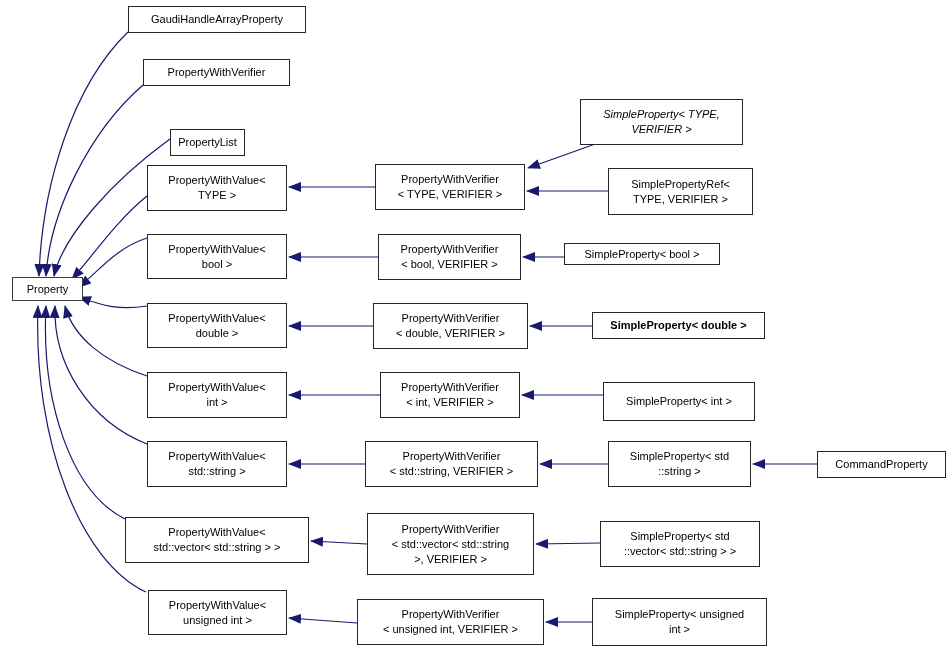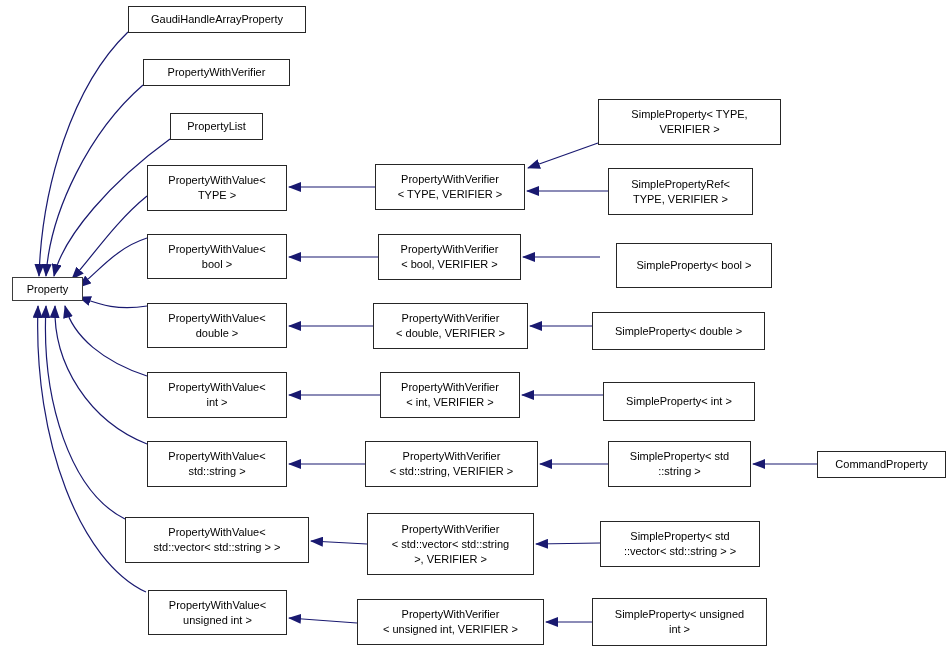--- a/index.html
+++ b/index.html
@@ -93,59 +93,59 @@
   <div id="nodes-layer">
       <div class="node current" style="left: 12px; top: 277px; width: 71px; height: 24px;">
         <span class="line">Property</span>
       </div>
       <div class="node" style="left: 128px; top: 6px; width: 178px; height: 27px;">
         <span class="line">GaudiHandleArrayProperty</span>
       </div>
       <div class="node" style="left: 143px; top: 59px; width: 147px; height: 27px;">
         <span class="line">PropertyWithVerifier</span>
       </div>
-      <div class="node" style="left: 170px; top: 113px; width: 93px; height: 27px;">
+      <div class="node" style="left: 170px; top: 129px; width: 75px; height: 27px;">
         <span class="line">PropertyList</span>
       </div>
       <div class="node" style="left: 147px; top: 165px; width: 140px; height: 46px;">
         <span class="line">PropertyWithValue&lt;</span>
         <span class="line">TYPE &gt;</span>
       </div>
       <div class="node" style="left: 375px; top: 164px; width: 150px; height: 46px;">
         <span class="line">PropertyWithVerifier</span>
         <span class="line">&lt; TYPE, VERIFIER &gt;</span>
       </div>
-      <div class="node" style="left: 598px; top: 99px; width: 183px; height: 46px;">
+      <div class="node" style="left: 580px; top: 99px; width: 163px; height: 46px; font-style: italic;">
         <span class="line">SimpleProperty&lt; TYPE,</span>
         <span class="line">VERIFIER &gt;</span>
       </div>
       <div class="node" style="left: 608px; top: 168px; width: 145px; height: 47px;">
         <span class="line">SimplePropertyRef&lt;</span>
         <span class="line">TYPE, VERIFIER &gt;</span>
       </div>
       <div class="node" style="left: 147px; top: 234px; width: 140px; height: 45px;">
         <span class="line">PropertyWithValue&lt;</span>
         <span class="line">bool &gt;</span>
       </div>
       <div class="node" style="left: 378px; top: 234px; width: 143px; height: 46px;">
         <span class="line">PropertyWithVerifier</span>
         <span class="line">&lt; bool, VERIFIER &gt;</span>
       </div>
-      <div class="node" style="left: 616px; top: 243px; width: 156px; height: 45px; text-align: right;">
+      <div class="node" style="left: 564px; top: 243px; width: 156px; height: 22px; text-align: right;">
         <span class="line">SimpleProperty&lt; bool &gt;</span>
       </div>
       <div class="node" style="left: 147px; top: 303px; width: 140px; height: 45px;">
         <span class="line">PropertyWithValue&lt;</span>
         <span class="line">double &gt;</span>
       </div>
       <div class="node" style="left: 373px; top: 303px; width: 155px; height: 46px;">
         <span class="line">PropertyWithVerifier</span>
         <span class="line">&lt; double, VERIFIER &gt;</span>
       </div>
-      <div class="node" style="left: 592px; top: 312px; width: 173px; height: 38px;">
+      <div class="node" style="left: 592px; top: 312px; width: 173px; height: 27px; font-weight: bold;">
         <span class="line">SimpleProperty&lt; double &gt;</span>
       </div>
       <div class="node" style="left: 147px; top: 372px; width: 140px; height: 46px;">
         <span class="line">PropertyWithValue&lt;</span>
         <span class="line">int &gt;</span>
       </div>
       <div class="node" style="left: 380px; top: 372px; width: 140px; height: 46px;">
         <span class="line">PropertyWithVerifier</span>
         <span class="line">&lt; int, VERIFIER &gt;</span>
       </div>

